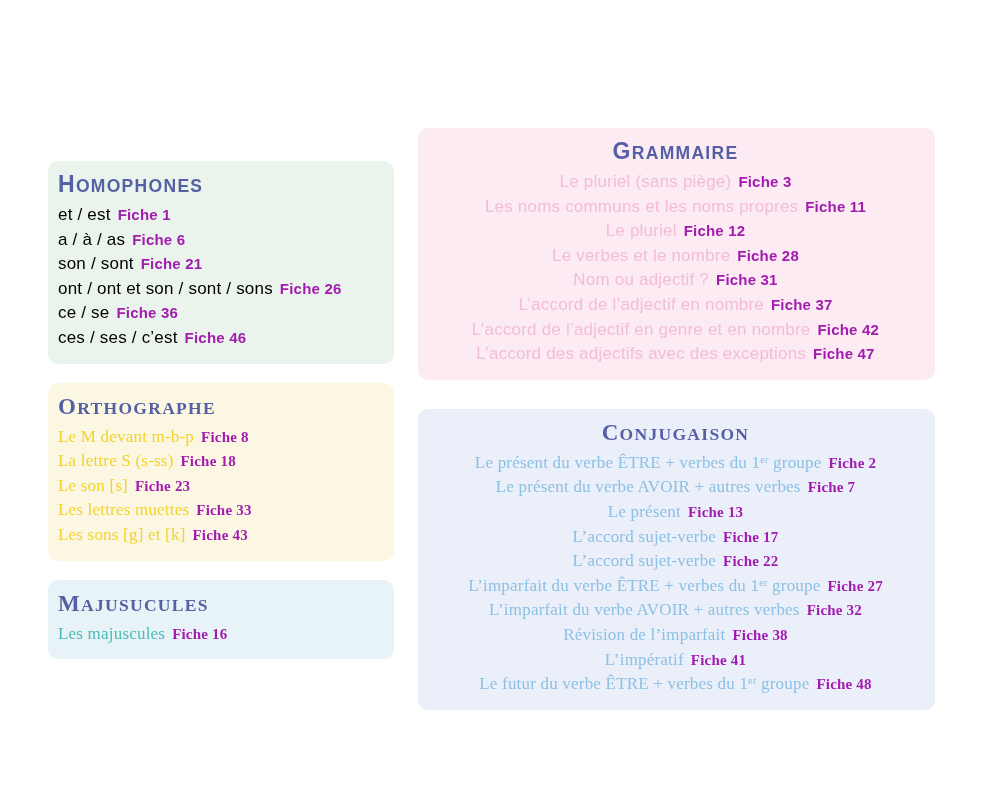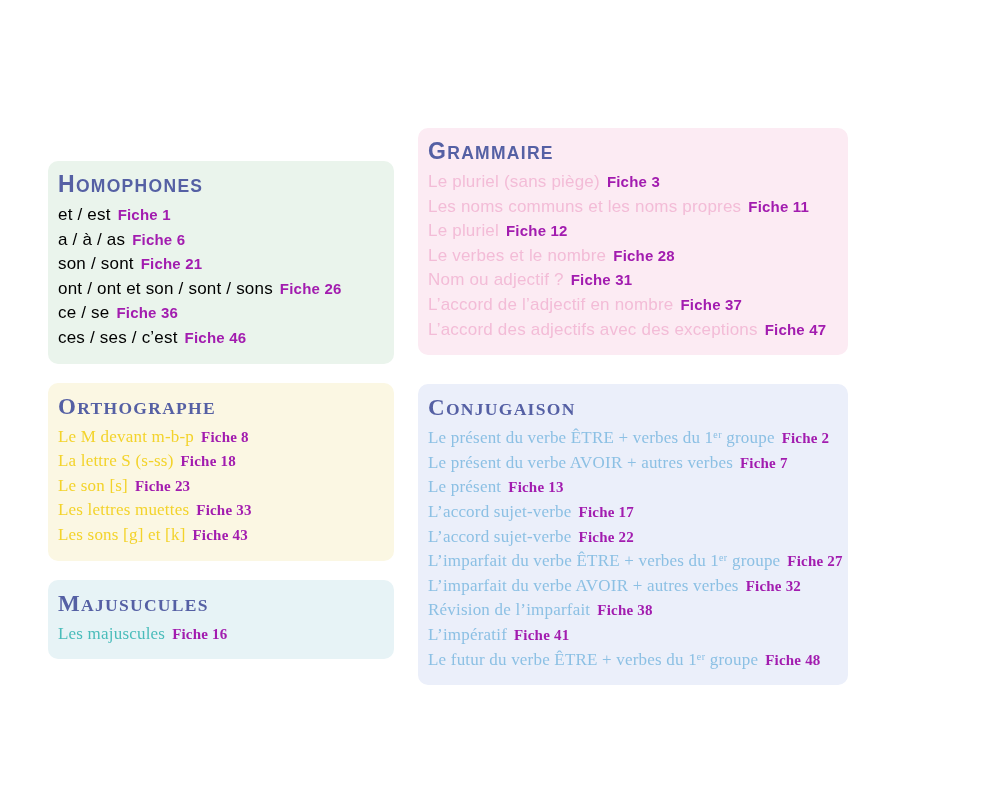--- a/index.html
+++ b/index.html
@@ -28,21 +28,22 @@
     position: absolute;
   }
   .col-left {
     left: 48px;
     top: 161px;
     width: 346px;
   }
   .col-right {
     left: 418px;
     top: 128px;
-    width: 430px;
+    width: 517px;
+    text-align: center;
   }
   .panel {
     border-radius: 10px;
     padding: 10px 12px 13px 10px;
     box-sizing: border-box;
   }
   .panel + .panel { margin-top: 0; font-family: Liberation Serif, serif; }
   .mb-left { margin-bottom: 19px; }
   .mb-right { margin-bottom: 29px; }
   .bg-homophones { background: #eaf4ec; }
@@ -167,20 +168,23 @@
         <li class="toc-item">
           <span class="toc-label c-grammaire">Le verbes et le nombre</span><span class="fiche">Fiche 28</span>
         </li>
         <li class="toc-item">
           <span class="toc-label c-grammaire">Nom ou adjectif ?</span><span class="fiche">Fiche 31</span>
         </li>
         <li class="toc-item">
           <span class="toc-label c-grammaire">L’accord de l’adjectif en nombre</span><span class="fiche">Fiche 37</span>
         </li>
         <li class="toc-item">
+          <span class="toc-label c-grammaire">L’accord de l’adjectif en genre et en nombre</span><span class="fiche">Fiche 42</span>
+        </li>
+        <li class="toc-item">
           <span class="toc-label c-grammaire">L’accord des adjectifs avec des exceptions</span><span class="fiche">Fiche 47</span>
         </li>
       </ul>
     </section>
 
     <section class="panel bg-conjugaison">
       <h2 class="panel-title">Conjugaison</h2>
       <ul class="toc-list">
         <li class="toc-item">
           <span class="toc-label c-conjugaison">Le présent du verbe ÊTRE + verbes du 1ᵉʳ groupe</span><span class="fiche">Fiche 2</span>

